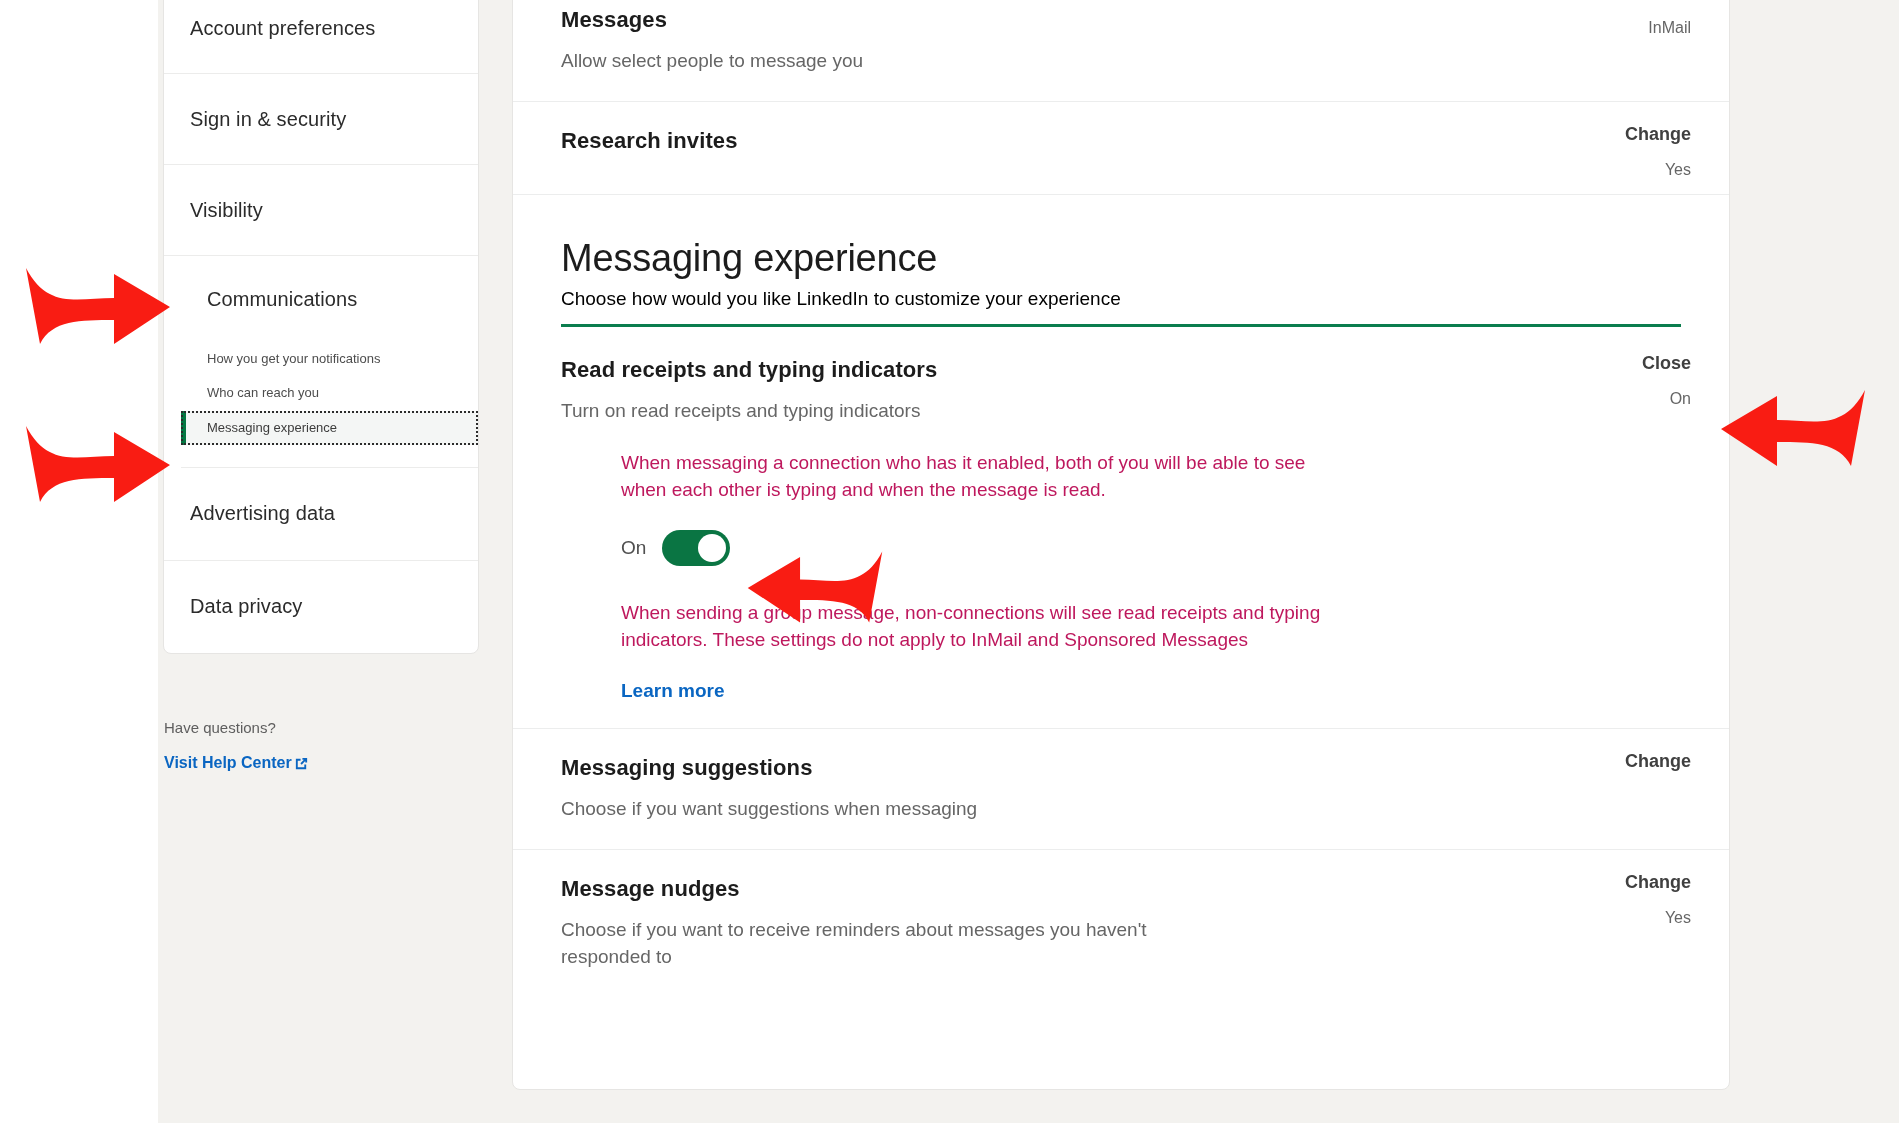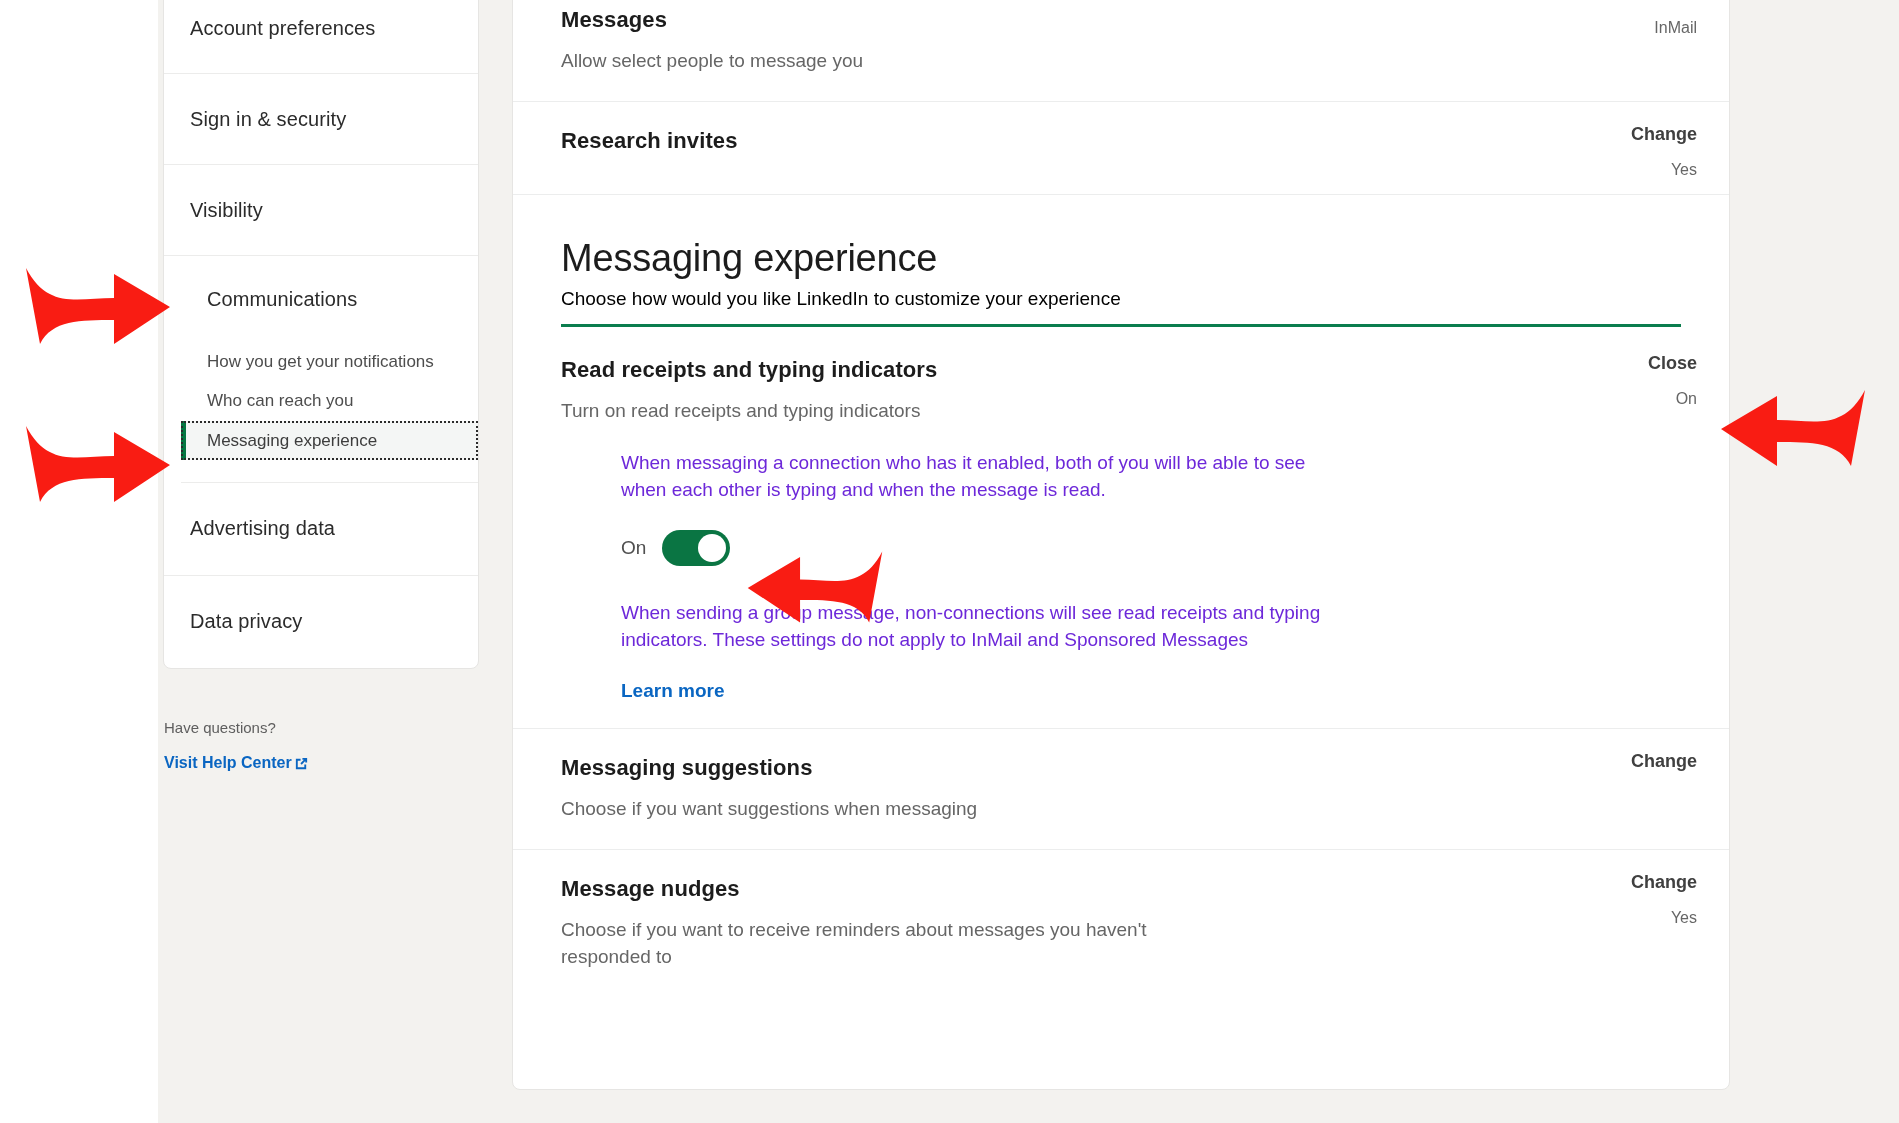--- a/index.html
+++ b/index.html
@@ -55,21 +55,21 @@
     height: 86px;
     padding: 0 26px;
     font-size: 20px;
     color: #2b2b2b;
     letter-spacing: .1px;
     cursor: pointer;
   }
   .nav-sub {
     display: block;
     padding: 9px 24px;
-    font-size: 17px;
+    font-size: 13px;
     color: #4d4d4d;
     line-height: 1.25;
     cursor: pointer;
     position: relative;
     background: transparent;
     border-left: 5px solid transparent;
     padding-left: 21px;
   }
   .nav-sub.selected {
     background: #f4f6f5;
@@ -135,21 +135,21 @@
   }
   .row-desc {
     font-size: 19px;
     color: #666666;
     line-height: 1.45;
     margin: 0;
     max-width: 830px;
   }
   .row-action {
     position: absolute;
-    right: 32px;
+    right: 38px;
     top: 22px;
     text-align: right;
     width: 150px;
   }
   .action-label {
     font-size: 18px;
     font-weight: 700;
     color: #404040;
     cursor: pointer;
     display: block;
@@ -182,21 +182,21 @@
     margin: 10px 48px 0 48px;
   }
   
   .expanded {
     padding-left: 60px;
     padding-top: 26px;
     max-width: 790px;
   }
   .expanded p {
     font-size: 19px;
-    color: #6d28d9;
+    color: #be185d;
     line-height: 1.42;
     margin: 0 0 26px 0;
   }
   .toggle-line {
     display: flex;
     align-items: center;
     gap: 16px;
     margin: 8px 0 34px 0;
   }
   .toggle-state {

